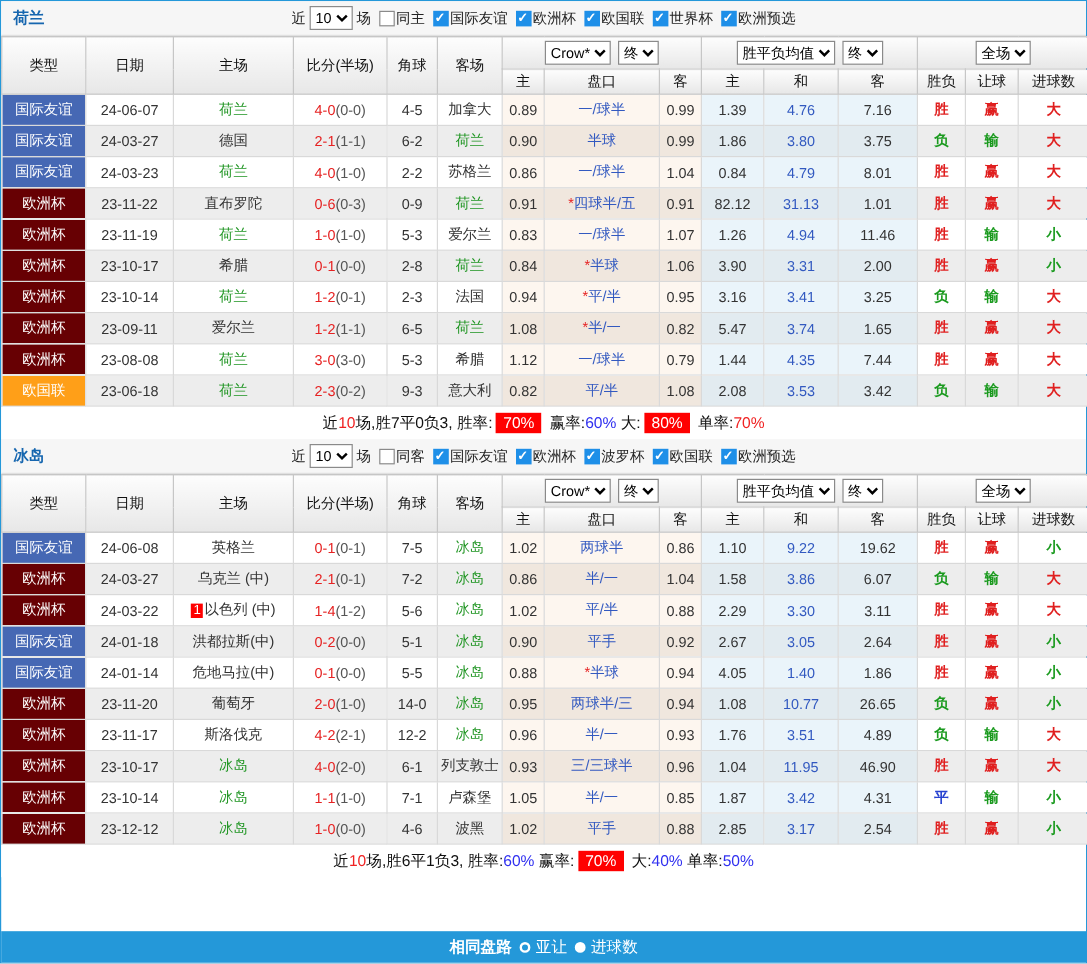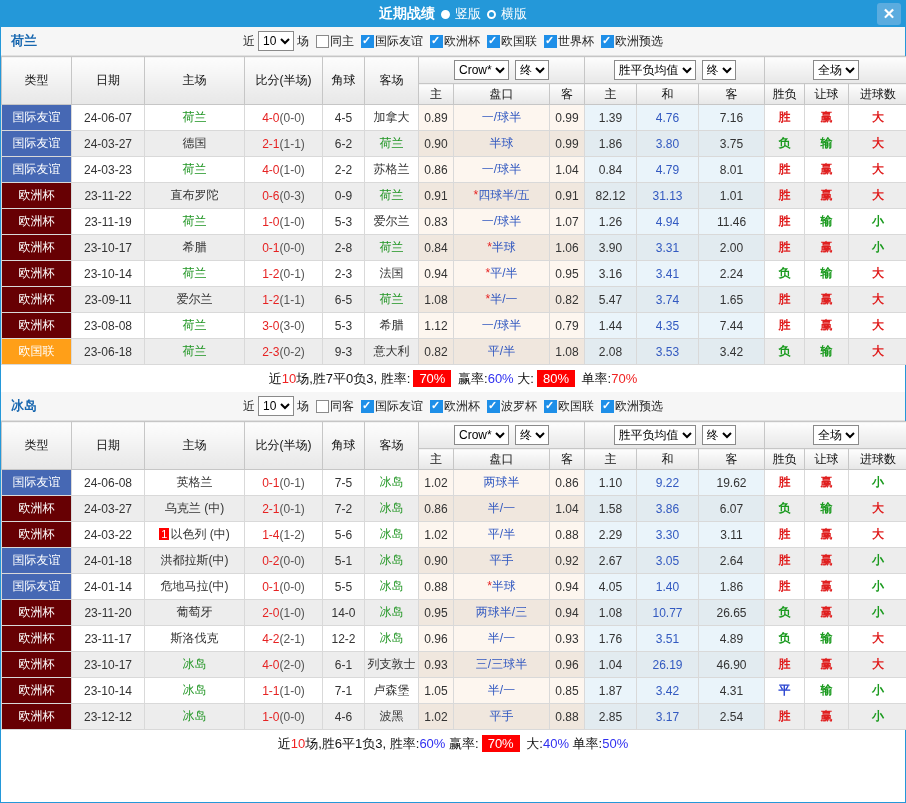--- a/index.html
+++ b/index.html
@@ -67,28 +67,20 @@
   .s-chip { background:#f00; color:#fff; padding:1px 6px; margin:0 3px; }
 
   .footer-bar { margin-top:auto; font-weight:bold; }
   .footer-bar .opt-label { font-weight:normal; }
 </style>
 </head>
 <body>
 
 <div class="window">
 
-  <div class="bar">
-    <span class="bar-title">近期战绩</span>
-    <span class="radio filled"></span>
-    <span class="opt-label">竖版</span>
-    <span class="radio"></span>
-    <span class="opt-label">横版</span>
-    <span class="close-btn">✕</span>
-  </div>
 
   <div class="filter-row">
     <span class="team-name">荷兰</span>
     <div class="filter-center">
       <span>近</span>
       <select><option>10</option></select>
       <span>场</span>
       <span class="cb off"></span>
       <span>同主</span>
       <span class="cb on"></span>
@@ -268,21 +260,21 @@
     <td>23-10-14</td>
     <td class="feat">荷兰</td>
     <td><span class="ft">1-2</span><span class="ht">(0-1)</span></td>
     <td>2-3</td>
     <td>法国</td>
     <td class="crow">0.94</td>
     <td class="crow hand"><span class="star">*</span><span>平/半</span></td>
     <td class="crow">0.95</td>
     <td class="avg">3.16</td>
     <td class="avg mid">3.41</td>
-    <td class="avg">2.24</td>
+    <td class="avg">3.25</td>
     <td class="resw k-l">负</td>
     <td class="resw k-l">输</td>
     <td class="resw k-big">大</td>
   </tr>
         <tr>
     <td class="t-euro">欧洲杯</td>
     <td>23-09-11</td>
     <td>爱尔兰</td>
     <td><span class="ft">1-2</span><span class="ht">(1-1)</span></td>
     <td>6-5</td>
@@ -547,21 +539,21 @@
     <td class="t-euro">欧洲杯</td>
     <td>23-10-17</td>
     <td class="feat">冰岛</td>
     <td><span class="ft">4-0</span><span class="ht">(2-0)</span></td>
     <td>6-1</td>
     <td>列支敦士</td>
     <td class="crow">0.93</td>
     <td class="crow hand"><span class="star"></span><span>三/三球半</span></td>
     <td class="crow">0.96</td>
     <td class="avg">1.04</td>
-    <td class="avg mid">26.19</td>
+    <td class="avg mid">11.95</td>
     <td class="avg">46.90</td>
     <td class="resw k-w">胜</td>
     <td class="resw k-w">赢</td>
     <td class="resw k-big">大</td>
   </tr>
         <tr>
     <td class="t-euro">欧洲杯</td>
     <td>23-10-14</td>
     <td class="feat">冰岛</td>
     <td><span class="ft">1-1</span><span class="ht">(1-0)</span></td>
@@ -602,14 +594,21 @@
       <span class="s-plain">场,胜6平1负3, 胜率:</span>
       <span class="s-blue">60%</span>
       <span class="s-plain"> 赢率:</span>
       <span class="s-chip">70%</span>
       <span class="s-plain"> 大:</span>
       <span class="s-blue">40%</span>
       <span class="s-plain"> 单率:</span>
       <span class="s-blue">50%</span>
     </div>
 
+  <div class="bar footer-bar">
+    <span>相同盘路</span>
+    <span class="radio"></span>
+    <span class="opt-label">亚让</span>
+    <span class="radio filled"></span>
+    <span class="opt-label">进球数</span>
+  </div>
 
 </div>
 
 </body></html>

